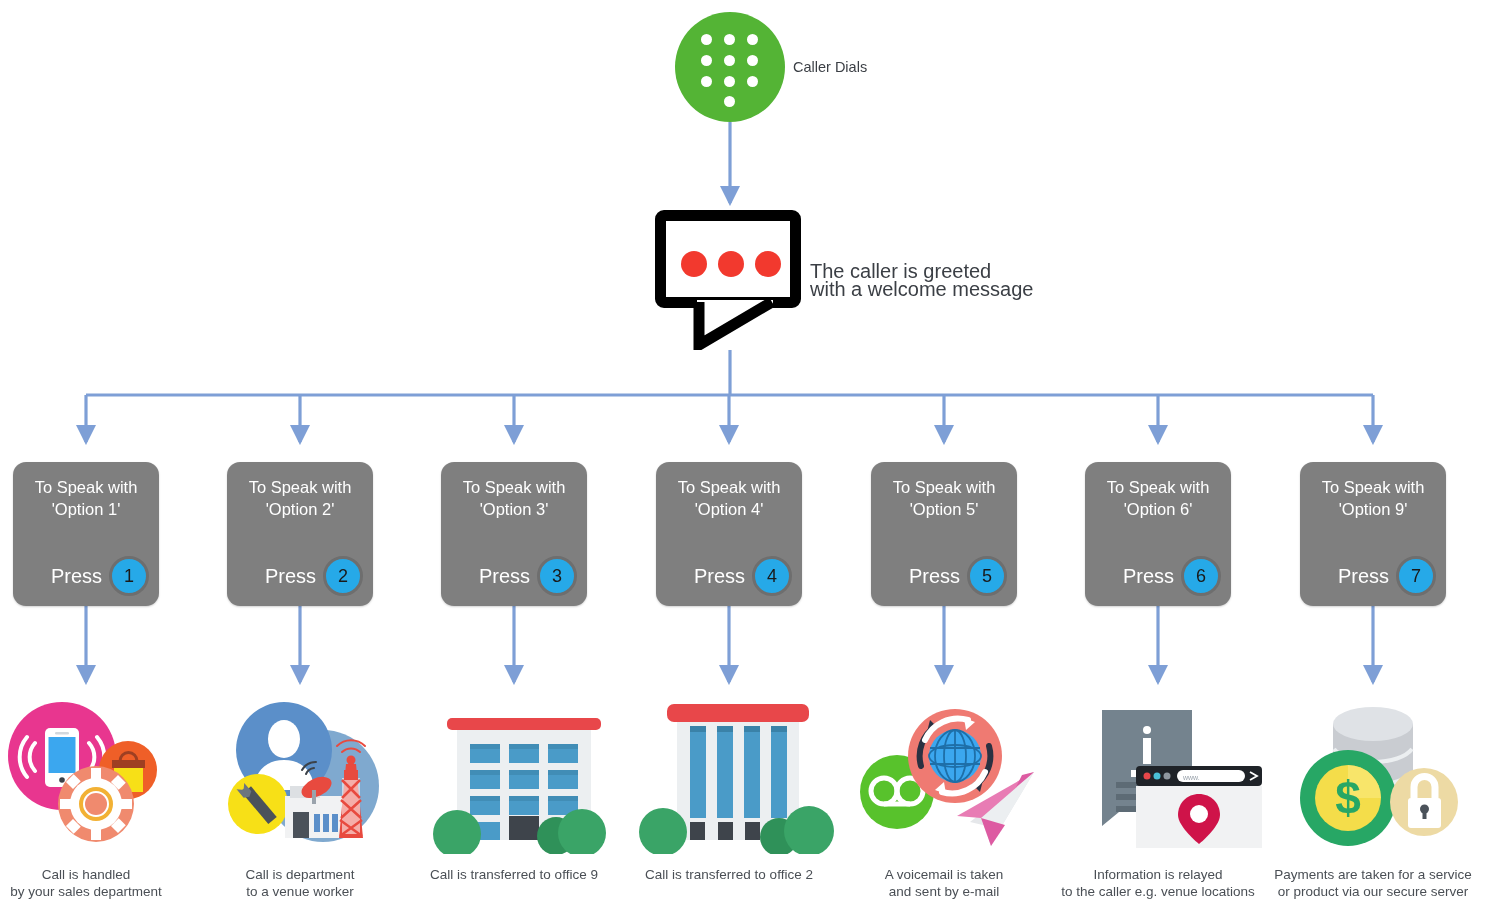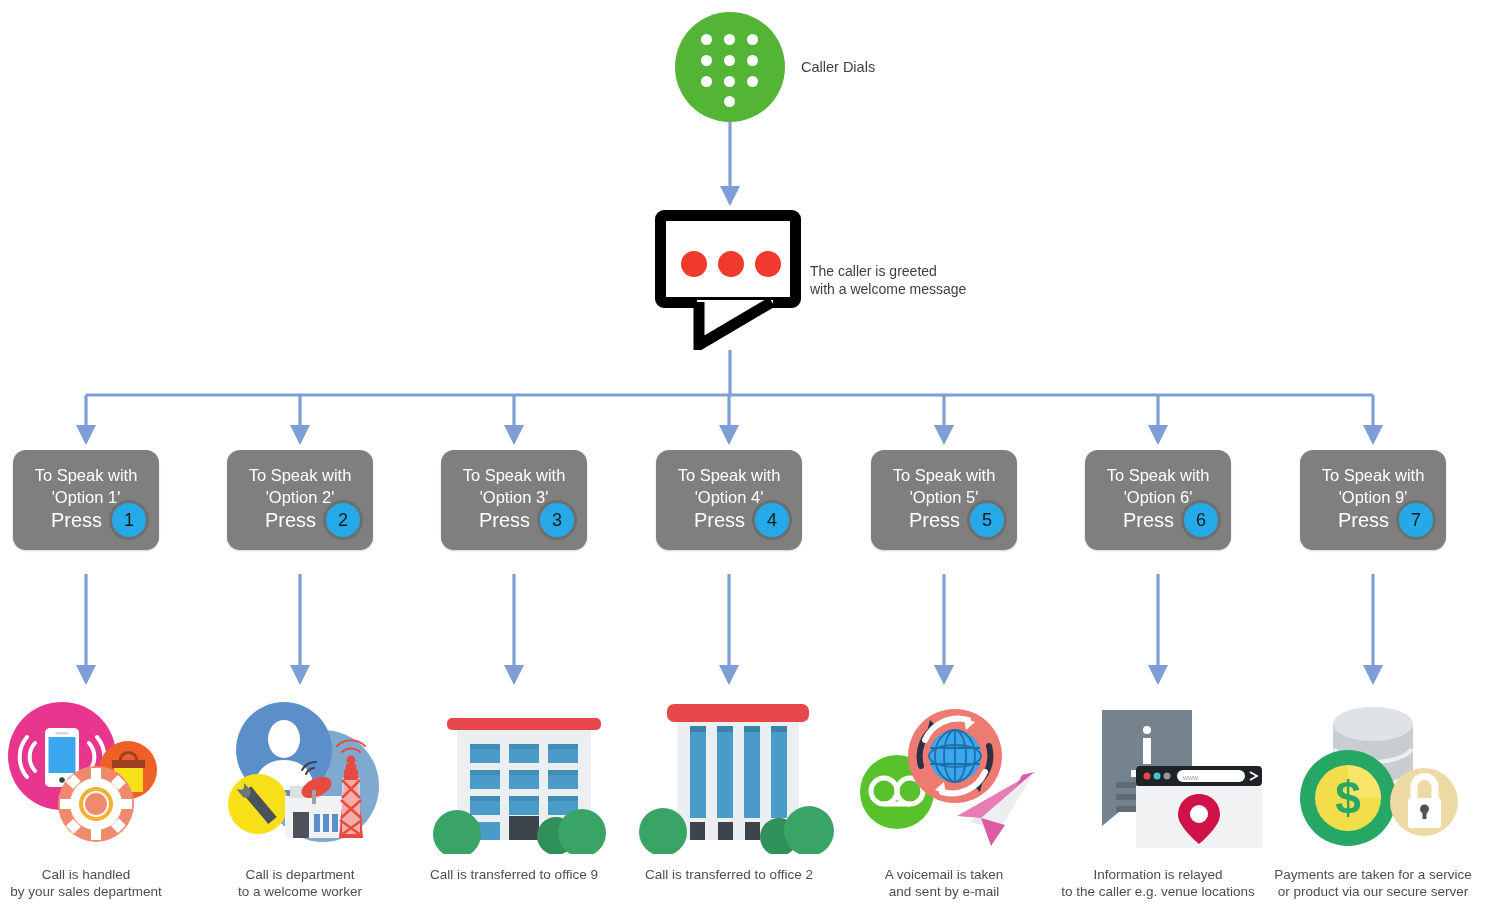--- a/index.html
+++ b/index.html
@@ -17,39 +17,39 @@
     position:absolute;left:675px;top:12px;width:110px;height:110px;border-radius:50%;
     background:#54b435;
   }
   .dial-grid{
     position:absolute;left:26px;top:22px;width:58px;height:66px;
   }
   .dot{position:absolute;width:11px;height:11px;border-radius:50%;background:#ffffff;}
 
   .caller-dials-label{
     position:absolute;left:793px;top:59px;
-    font-size:14.5px;color:#3b3f45;white-space:nowrap;margin-left:8px;
+    font-size:14.5px;color:#3b3f45;white-space:nowrap;
   }
 
   
   .bubble-wrap{position:absolute;left:655px;top:210px;width:150px;height:140px;}
   .bubble-box{
     position:absolute;left:0;top:0;width:146px;height:98px;
     border:11px solid #000000;border-radius:9px;background:#ffffff;box-sizing:border-box;
   }
   .bubble-dots{position:absolute;left:26px;top:41px;width:100px;height:26px;}
   .rdot{position:absolute;width:26px;height:26px;border-radius:50%;background:#f2392e;}
   .bubble-msg{
     position:absolute;left:810px;top:262px;
-    font-size:14px;color:#3b3f45;line-height:18px;white-space:nowrap;
+    font-size:20px;color:#3b3f45;line-height:18px;white-space:nowrap;
   }
 
   
   .opt-box{
-    position:absolute;top:450px;width:146px;height:100px;
+    position:absolute;top:462px;width:146px;height:144px;
     background:#7f7f7f;border-radius:13px;
     box-shadow:0 1px 2px rgba(0,0,0,.18);
   }
   .opt-title{
     position:absolute;left:0;top:14px;width:100%;
     text-align:center;color:#ffffff;font-size:16.5px;line-height:22px;
   }
   .opt-press-row{
     position:absolute;right:10px;bottom:10px;display:flex;align-items:center;gap:7px;
   }
@@ -448,21 +448,21 @@
       <rect x="144.5" y="115" width="4" height="10" fill="#4b525a"></rect>
     </svg>
   </div>
 
   <div class="caption" style="left:-29px">
     <div>Call is handled</div>
     <div>by your sales department</div>
   </div>
   <div class="caption" style="left:185px">
     <div>Call is department</div>
-    <div>to a welcome worker</div>
+    <div>to a venue worker</div>
   </div>
   <div class="caption" style="left:399px">
     <div>Call is transferred to office 9</div>
     <div></div>
   </div>
   <div class="caption" style="left:614px">
     <div>Call is transferred to office 2</div>
     <div></div>
   </div>
   <div class="caption" style="left:829px">

